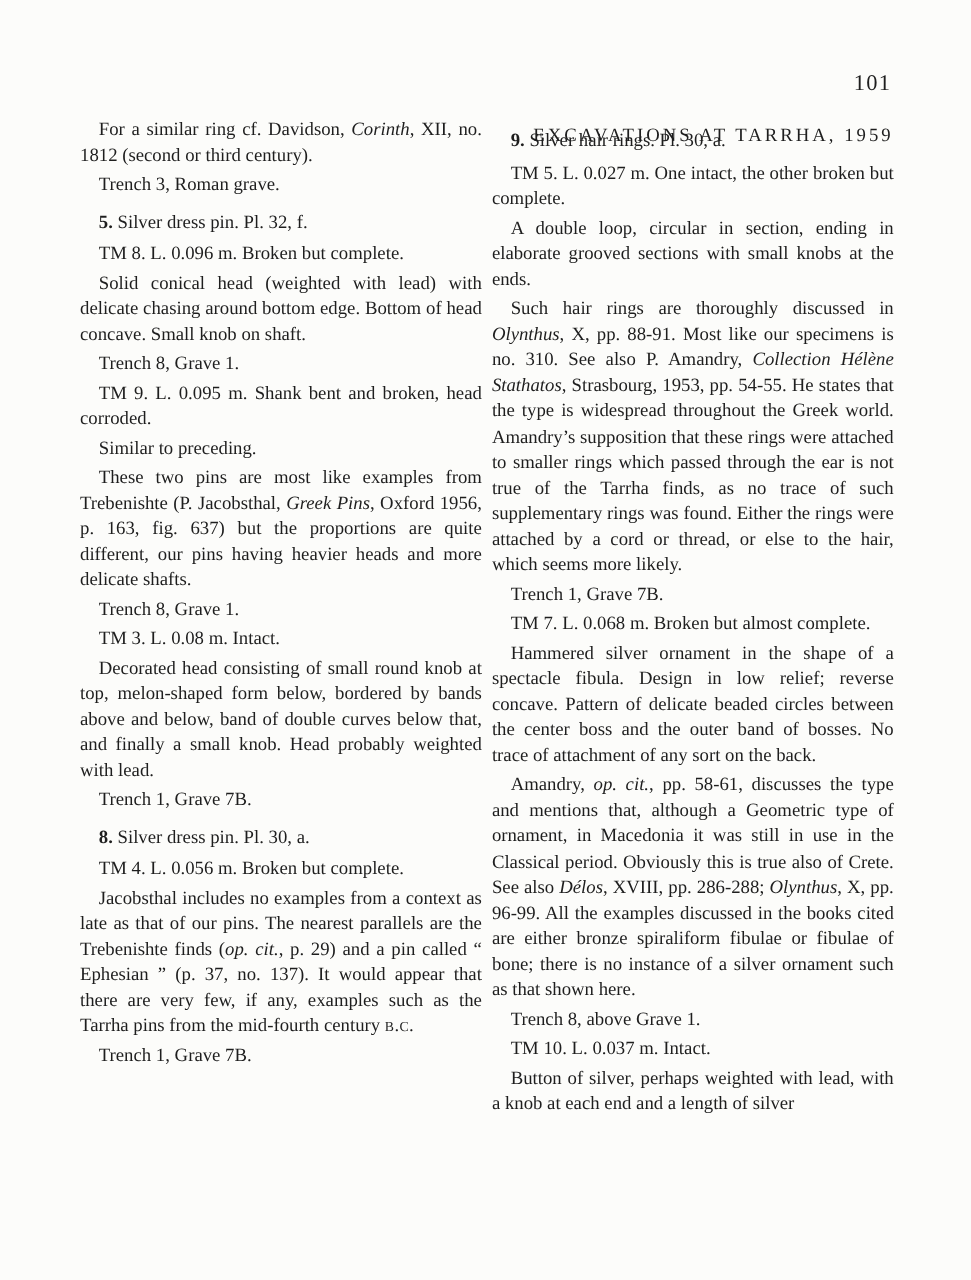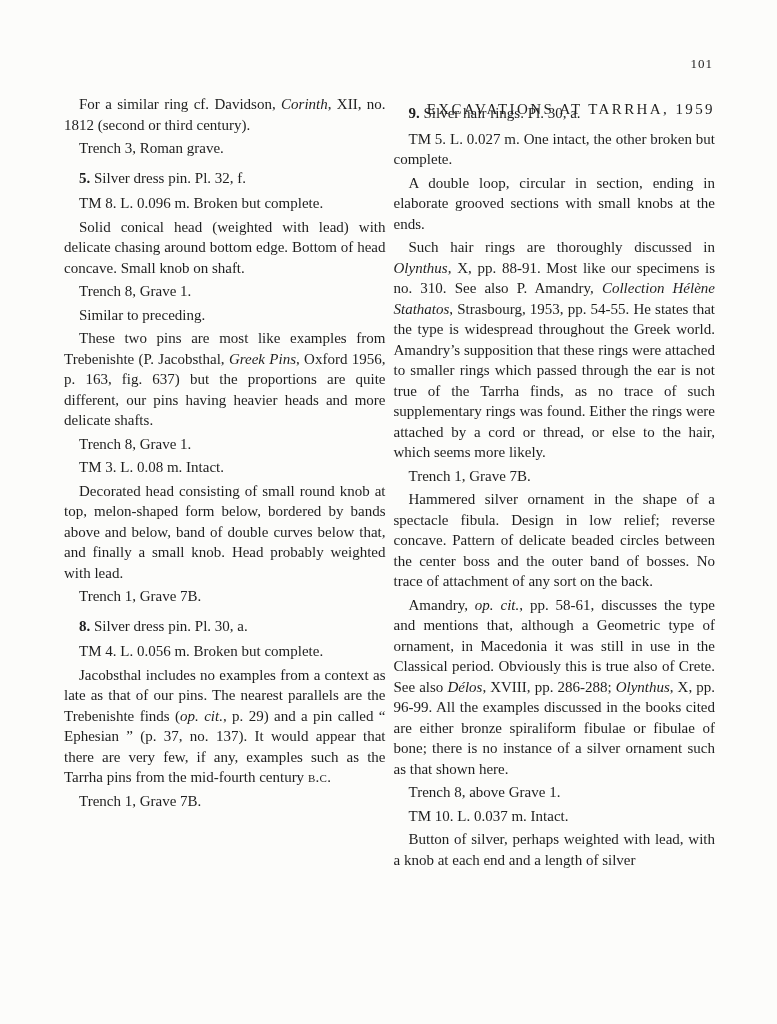--- a/index.html
+++ b/index.html
@@ -33,21 +33,21 @@
     text-align: right;
     font-size: 15px;
     letter-spacing: 2.4px;
     white-space: nowrap;
     margin-top: 45px;
   }
   .page-number {
     position: absolute;
     right: 2px;
     top: 0;
-    font-size: 13px;
+    font-size: 18px;
     letter-spacing: 1px;
   }
   .columns {
     display: flex;
     gap: 8px;
   }
   .col {
     flex: 1 1 0;
     min-width: 0;
     font-size: 15px;
@@ -77,37 +77,39 @@
     <div class="page-number">101</div>
   </header>
   <main class="columns">
     <section class="col">
         <p class="para"><span>For a similar ring cf. Davidson, </span><span class="i">Corinth</span><span>, XII, no. 1812 (second or third century).</span></p>
         <p class="para"><span>Trench 3, Roman grave.</span></p>
         <p class="entry"><span class="b">5.</span><span> Silver dress pin. Pl. 32, f.</span></p>
         <p class="para"><span>TM 8. L. 0.096 m. Broken but complete.</span></p>
         <p class="para"><span>Solid conical head (weighted with lead) with delicate chasing around bottom edge. Bottom of head concave. Small knob on shaft.</span></p>
         <p class="para"><span>Trench 8, Grave 1.</span></p>
+        <p class="para"><span>TM 9. L. 0.095 m. Shank bent and broken, head corroded.</span></p>
         <p class="para"><span>Similar to preceding.</span></p>
         <p class="para"><span>These two pins are most like examples from Trebenishte (P. Jacobsthal, </span><span class="i">Greek Pins</span><span>, Oxford 1956, p. 163, fig. 637) but the proportions are quite different, our pins having heavier heads and more delicate shafts.</span></p>
         <p class="para"><span>Trench 8, Grave 1.</span></p>
         <p class="para"><span>TM 3. L. 0.08 m. Intact.</span></p>
         <p class="para"><span>Decorated head consisting of small round knob at top, melon-shaped form below, bordered by bands above and below, band of double curves below that, and finally a small knob. Head probably weighted with lead.</span></p>
         <p class="para"><span>Trench 1, Grave 7B.</span></p>
         <p class="entry"><span class="b">8.</span><span> Silver dress pin. Pl. 30, a.</span></p>
         <p class="para"><span>TM 4. L. 0.056 m. Broken but complete.</span></p>
         <p class="para"><span>Jacobsthal includes no examples from a context as late as that of our pins. The nearest parallels are the Trebenishte finds (</span><span class="i">op. cit.</span><span>, p. 29) and a pin called “ Ephesian ” (p. 37, no. 137). It would appear that there are very few, if any, examples such as the Tarrha pins from the mid-fourth century </span><span class="sc">b.c.</span></p>
         <p class="para"><span>Trench 1, Grave 7B.</span></p>
       </section>
     <section class="col">
         <p class="entry"><span class="b">9.</span><span> Silver hair rings. Pl. 30, a.</span></p>
         <p class="para"><span>TM 5. L. 0.027 m. One intact, the other broken but complete.</span></p>
         <p class="para"><span>A double loop, circular in section, ending in elaborate grooved sections with small knobs at the ends.</span></p>
         <p class="para"><span>Such hair rings are thoroughly discussed in </span><span class="i">Olynthus</span><span>, X, pp. 88-91. Most like our specimens is no. 310. See also P. Amandry, </span><span class="i">Collection Hélène Stathatos</span><span>, Strasbourg, 1953, pp. 54-55. He states that the type is widespread throughout the Greek world. Amandry’s supposition that these rings were attached to smaller rings which passed through the ear is not true of the Tarrha finds, as no trace of such supplementary rings was found. Either the rings were attached by a cord or thread, or else to the hair, which seems more likely.</span></p>
         <p class="para"><span>Trench 1, Grave 7B.</span></p>
+        <p class="para"><span>TM 7. L. 0.068 m. Broken but almost complete.</span></p>
         <p class="para"><span>Hammered silver ornament in the shape of a spectacle fibula. Design in low relief; reverse concave. Pattern of delicate beaded circles between the center boss and the outer band of bosses. No trace of attachment of any sort on the back.</span></p>
         <p class="para"><span>Amandry, </span><span class="i">op. cit.</span><span>, pp. 58-61, discusses the type and mentions that, although a Geometric type of ornament, in Macedonia it was still in use in the Classical period. Obviously this is true also of Crete. See also </span><span class="i">Délos</span><span>, XVIII, pp. 286-288; </span><span class="i">Olynthus</span><span>, X, pp. 96-99. All the examples discussed in the books cited are either bronze spiraliform fibulae or fibulae of bone; there is no instance of a silver ornament such as that shown here.</span></p>
         <p class="para"><span>Trench 8, above Grave 1.</span></p>
         <p class="para"><span>TM 10. L. 0.037 m. Intact.</span></p>
         <p class="para"><span>Button of silver, perhaps weighted with lead, with a knob at each end and a length of silver</span></p>
       </section>
   </main>
 </div>
 
 </body></html>

